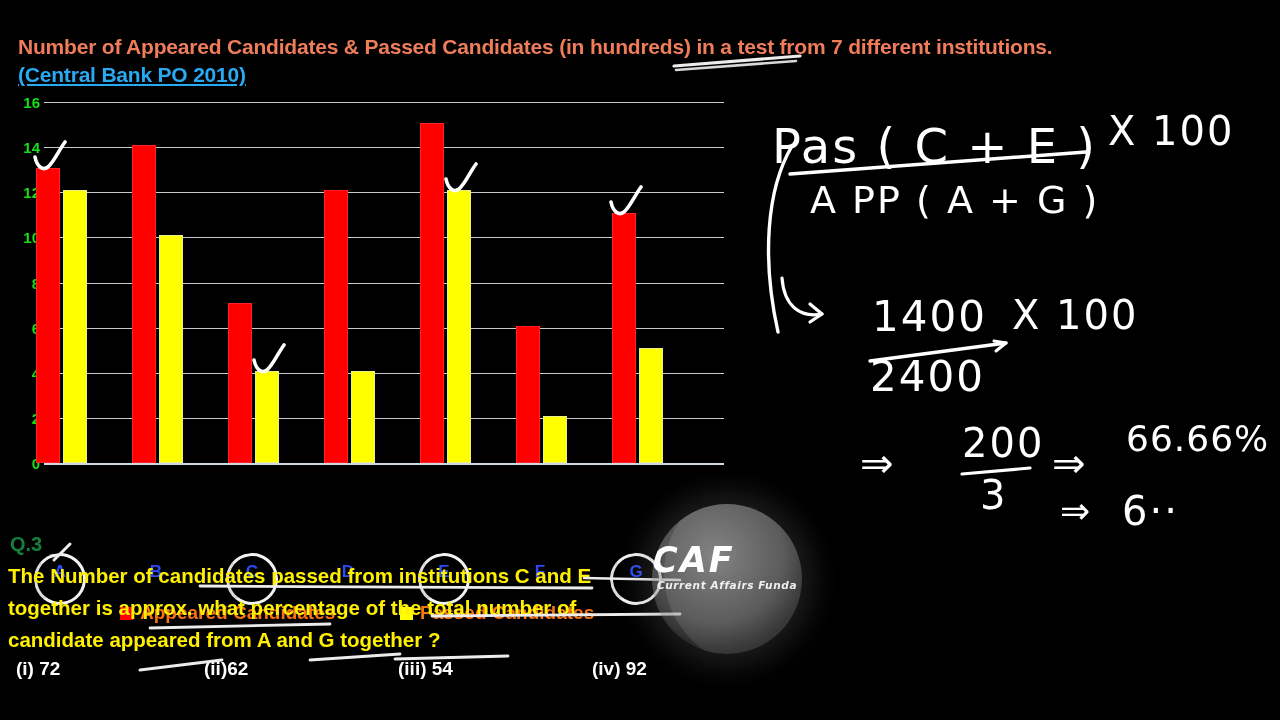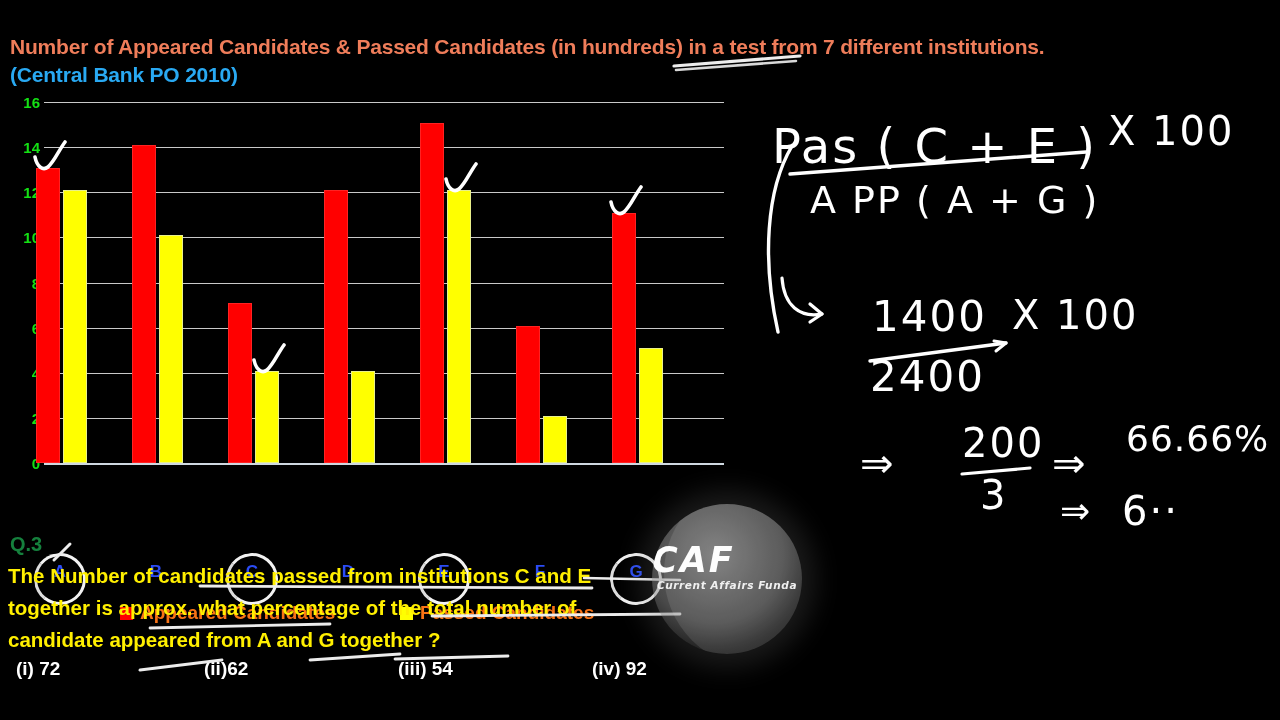--- a/index.html
+++ b/index.html
@@ -4,23 +4,23 @@
 <style>
   html,body{margin:0;padding:0;background:#000;}
   body{
     width:1280px;height:720px;overflow:hidden;position:relative;
     font-family:"Liberation Sans", sans-serif;
     background:#000;color:#fff;
   }
   #stage{position:absolute;left:0;top:0;width:1280px;height:720px;}
 
   
-  .title-block{position:absolute;left:10px;top:33px;width:1260px;line-height:28px;}
+  .title-block{position:absolute;left:18px;top:33px;width:1260px;line-height:28px;}
   .title-line1{font-size:21px;font-weight:bold;color:#ef7d5a;letter-spacing:-0.2px;white-space:nowrap;}
-  .title-line2{font-size:21px;font-weight:bold;color:#29a9f2;letter-spacing:-0.2px;white-space:nowrap;}
+  .title-line2{font-size:21px;font-weight:bold;color:#29a9f2;letter-spacing:-0.2px;white-space:nowrap;text-decoration:underline;}
 
   
   #chart{position:absolute;left:0;top:90px;width:740px;height:400px;}
   .ytick{position:absolute;right:0;width:34px;text-align:right;
          font-size:15px;font-weight:bold;color:#14e014;
          transform:translateY(-50%);}
   .ytick-wrap{position:absolute;left:0;top:0;width:40px;height:400px;}
   .gridline{position:absolute;left:44px;right:16px;height:1px;background:#c9c9c9;}
   .baseline{position:absolute;left:44px;right:16px;height:2px;background:#cfd8e0;}
   .bar{position:absolute;bottom:0;}

